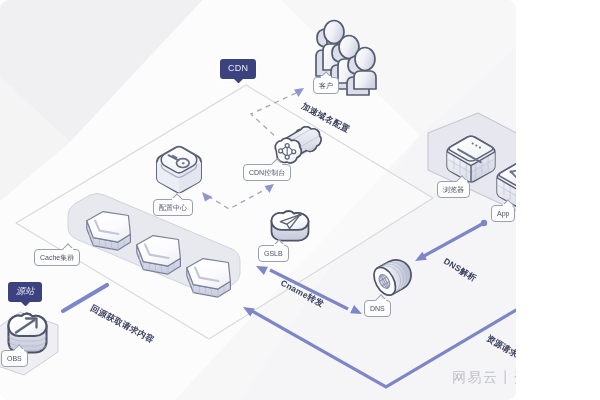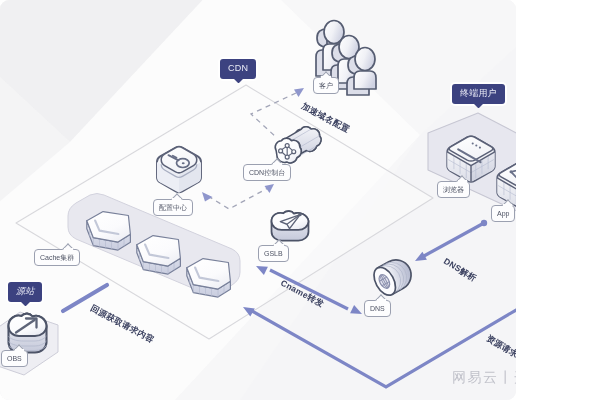--- a/index.html
+++ b/index.html
@@ -346,21 +346,20 @@
     <g>
       <path d="M -10.5 -16 L 9.5 -21 L 1 -4 Z" fill="none" stroke="#6a7189" stroke-width="1.9" stroke-linejoin="round"></path>
       <path d="M 9.5 -21 L 1.5 -1" fill="none" stroke="#6a7189" stroke-width="1.9" stroke-linecap="round"></path>
       <circle cx="-10.5" cy="-16" r="1.6" fill="#6a7189"></circle>
     </g>
   </g>
 </g>
 </svg>
 
 <div class="badge" style="left:220px;top:59px;">CDN</div>
-<div class="badge" style="left:452px;top:84px;">终端用户</div>
 <div class="badge" style="left:8px;top:282px;font-style:italic;">源站</div>
 
 <div class="nlabel" style="left:313px;top:77px;--tx:50%;"><span>客户</span><i class="tip"></i><i class="cover"></i></div>
 <div class="nlabel" style="left:243px;top:164px;--tx:72%;"><span>CDN控制台</span><i class="tip"></i><i class="cover"></i></div>
 <div class="nlabel" style="left:153px;top:199px;--tx:60%;"><span>配置中心</span><i class="tip"></i><i class="cover"></i></div>
 <div class="nlabel" style="left:34px;top:249px;--tx:76%;"><span>Cache集群</span><i class="tip"></i><i class="cover"></i></div>
 <div class="nlabel" style="left:258px;top:245px;--tx:70%;"><span>GSLB</span><i class="tip"></i><i class="cover"></i></div>
 <div class="nlabel" style="left:364px;top:300px;--tx:66%;"><span>DNS</span><i class="tip"></i><i class="cover"></i></div>
 <div class="nlabel" style="left:1px;top:350px;--tx:70%;"><span>OBS</span><i class="tip"></i><i class="cover"></i></div>
 <div class="nlabel" style="left:437px;top:181px;--tx:78%;"><span>浏览器</span><i class="tip"></i><i class="cover"></i></div>

